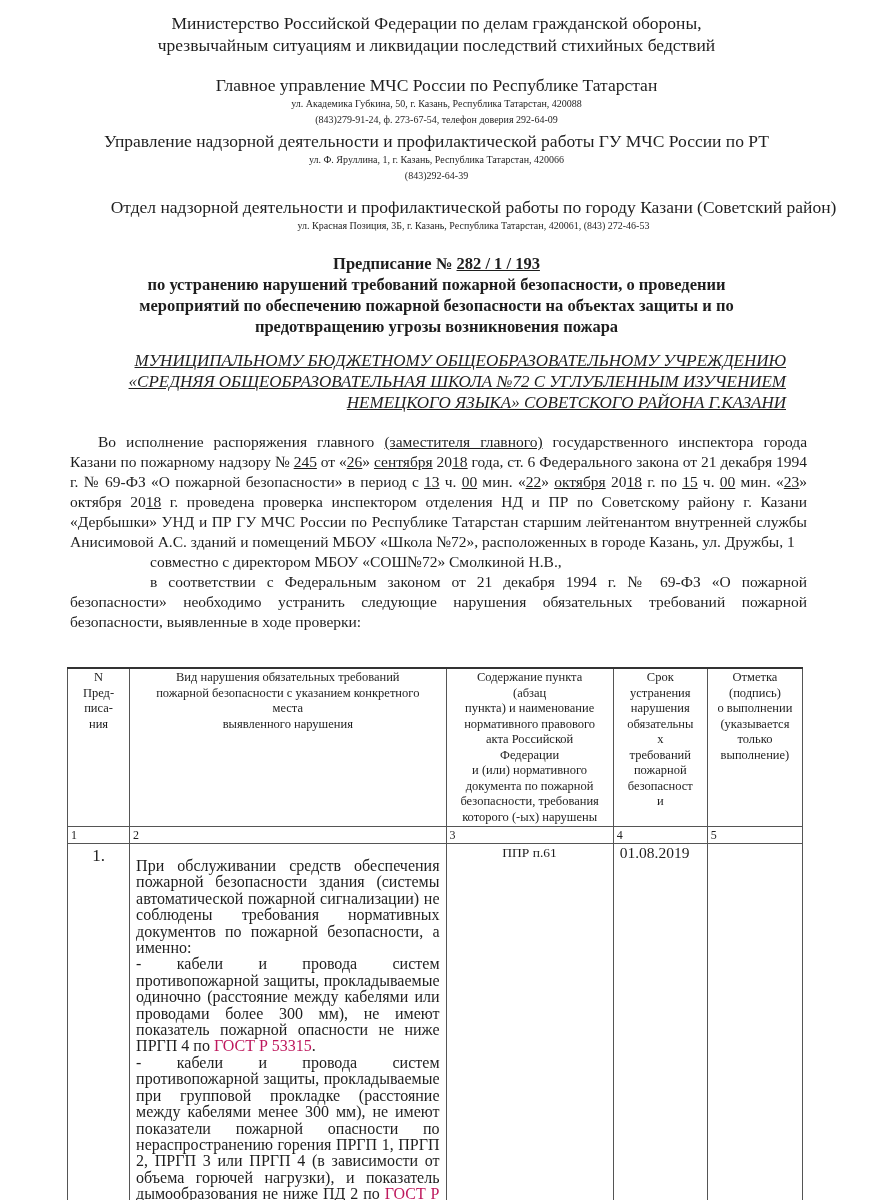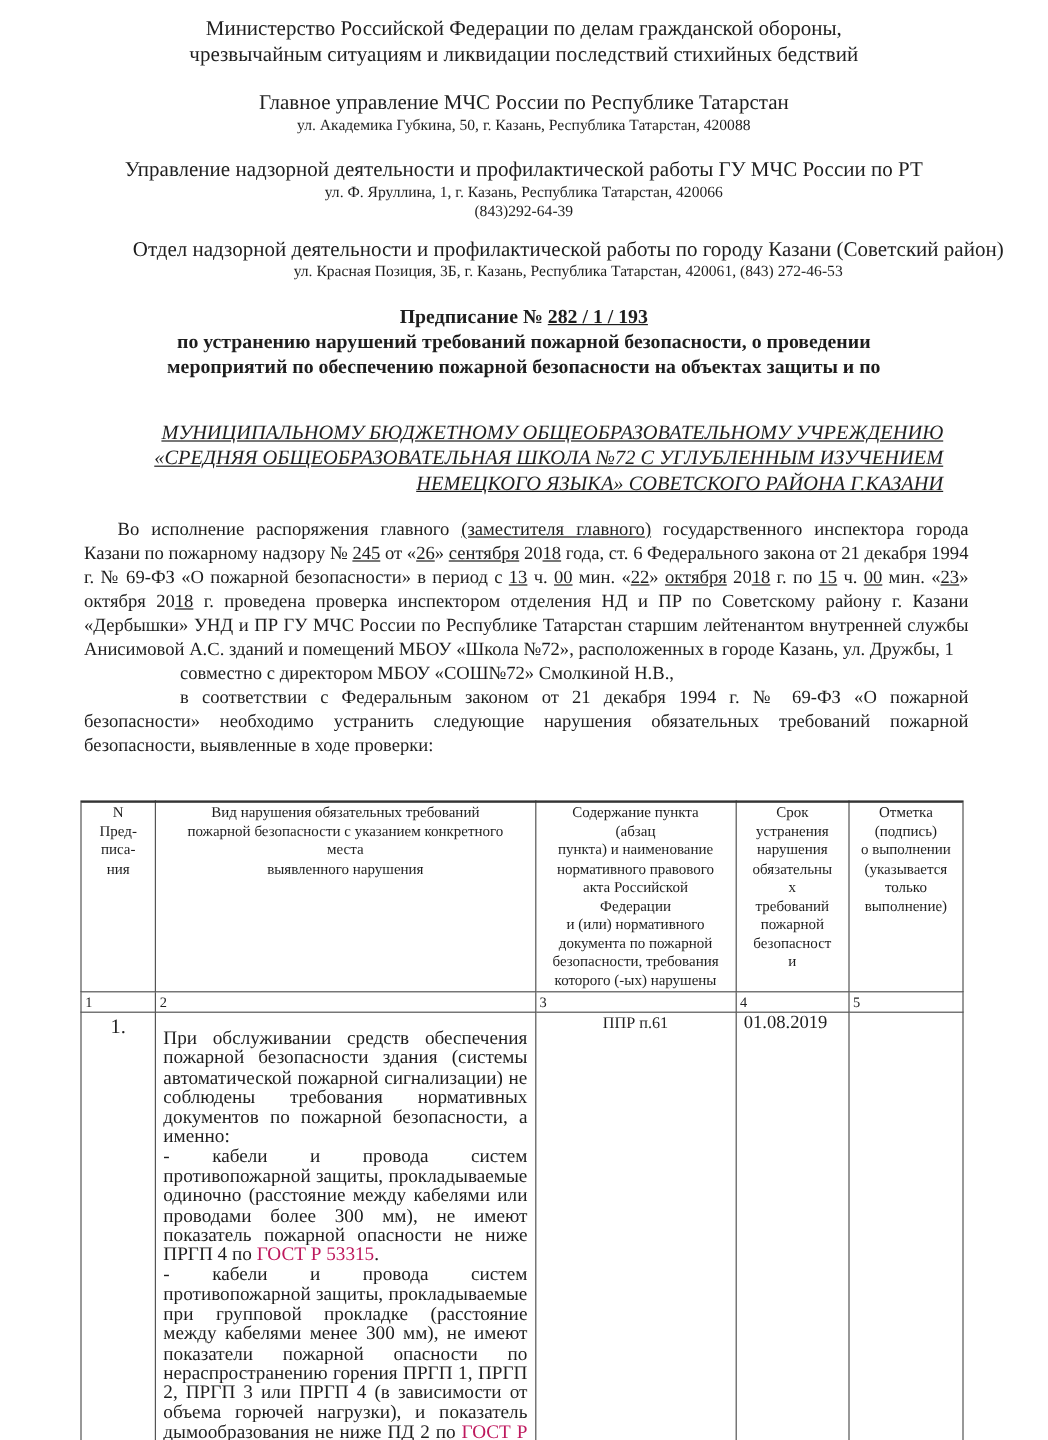--- a/index.html
+++ b/index.html
@@ -5,21 +5,21 @@
   html, body { margin: 0; padding: 0; }
   body {
     width: 873px; height: 1200px; overflow: hidden;
     background: #ffffff; color: #1e1e1e;
     font-family: "Liberation Serif", "DejaVu Serif", serif;
     position: relative;
   }
   .page { position: absolute; left: 0; top: 0; width: 814px; height: 1200px; }
   .center { text-align: center; }
   .l1 { font-size: 17.5px; line-height: 22px; }
-  .l2 { font-size: 13px; line-height: 16px; }
+  .l2 { font-size: 10px; line-height: 16px; }
   #ministry { position: absolute; top: 12px; left: 0; width: 873px; }
   #gu { position: absolute; top: 74px; left: 0; width: 873px; }
   #upr { position: absolute; top: 130px; left: 0; width: 873px; }
   #otdel { position: absolute; top: 196px; left: 16px; width: 873px; padding-left: 21px; }
   #title { position: absolute; top: 253px; left: 0; width: 873px; font-weight: bold; font-size: 16.5px; line-height: 21px; }
   .u { text-decoration: underline; }
   #addressee { position: absolute; top: 350px; left: 96px; width: 690px; font-style: italic; font-size: 17px; line-height: 21px; text-align: right; text-decoration: underline; }
   #body-text { position: absolute; top: 432px; left: 70px; width: 737px; font-size: 15.5px; line-height: 20px; text-align: justify; }
   .indent1 { text-indent: 28px; }
   .indent2 { text-indent: 80px; }
@@ -45,37 +45,39 @@
 <div class="page">
 
   <div id="ministry" class="center l1">
     <div>Министерство Российской Федерации по делам гражданской обороны,</div>
     <div>чрезвычайным ситуациям и ликвидации последствий стихийных бедствий</div>
   </div>
 
   <div id="gu" class="center">
     <div class="l1">Главное управление МЧС России по Республике Татарстан</div>
     <div class="l2">ул. Академика Губкина, 50, г. Казань, Республика Татарстан, 420088</div>
+    <div class="l2">(843)279-91-24, ф. 273-67-54, телефон доверия 292-64-09</div>
   </div>
 
   <div id="upr" class="center">
     <div class="l1">Управление надзорной деятельности и профилактической работы ГУ МЧС России по РТ</div>
     <div class="l2">ул. Ф. Яруллина, 1, г. Казань, Республика Татарстан, 420066</div>
     <div class="l2">(843)292-64-39</div>
   </div>
 
   <div id="otdel" class="center">
     <div class="l1">Отдел надзорной деятельности и профилактической работы по городу Казани (Советский район)</div>
     <div class="l2">ул. Красная Позиция, 3Б, г. Казань, Республика Татарстан, 420061, (843) 272-46-53</div>
   </div>
 
   <div id="title" class="center">
     <div><span>Предписание № </span><span class="u">282 / 1 / 193</span></div>
     <div>по устранению нарушений требований пожарной безопасности, о проведении</div>
     <div>мероприятий по обеспечению пожарной безопасности на объектах защиты и по</div>
+    <div>предотвращению угрозы возникновения пожара</div>
   </div>
 
   <div id="addressee">
     <div style="text-indent:0">МУНИЦИПАЛЬНОМУ БЮДЖЕТНОМУ ОБЩЕОБРАЗОВАТЕЛЬНОМУ УЧРЕЖДЕНИЮ</div>
     <div>«СРЕДНЯЯ ОБЩЕОБРАЗОВАТЕЛЬНАЯ ШКОЛА №72 С УГЛУБЛЕННЫМ ИЗУЧЕНИЕМ</div>
     <div>НЕМЕЦКОГО ЯЗЫКА» СОВЕТСКОГО РАЙОНА Г.КАЗАНИ</div>
   </div>
 
   <div id="body-text">
     <p class="p indent1"><span>Во исполнение распоряжения главного </span><span class="u">(заместителя главного)</span><span> государственного инспектора города Казани по пожарному надзору № </span><span class="u">245</span><span> от «</span><span class="u">26</span><span>» </span><span class="u">сентября</span><span> 20</span><span class="u">18</span><span> года, ст. 6 Федерального закона от 21 декабря 1994 г. № 69-ФЗ «О пожарной безопасности» в период с </span><span class="u">13</span><span> ч. </span><span class="u">00</span><span> мин. «</span><span class="u">22</span><span>» </span><span class="u">октября</span><span> 20</span><span class="u">18</span><span> г. по </span><span class="u">15</span><span> ч. </span><span class="u">00</span><span> мин. «</span><span class="u">23</span><span>» октября 20</span><span class="u">18</span><span> г. проведена проверка инспектором отделения НД и ПР по Советскому району г. Казани «Дербышки» УНД и ПР ГУ МЧС России по Республике Татарстан старшим лейтенантом внутренней службы Анисимовой А.С. зданий и помещений МБОУ «Школа №72», расположенных в городе Казань, ул. Дружбы, 1</span></p>

